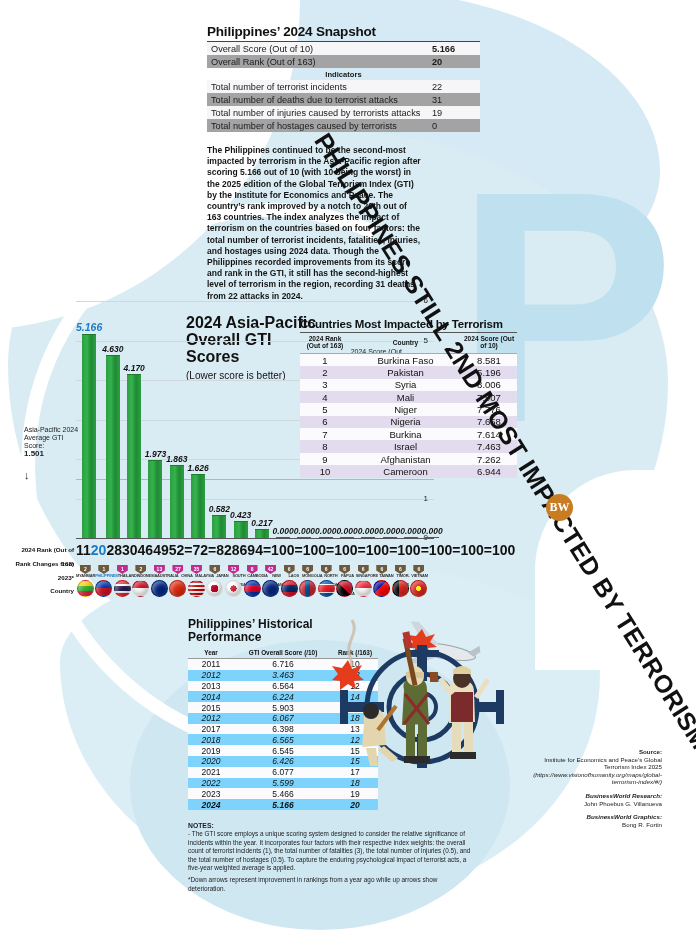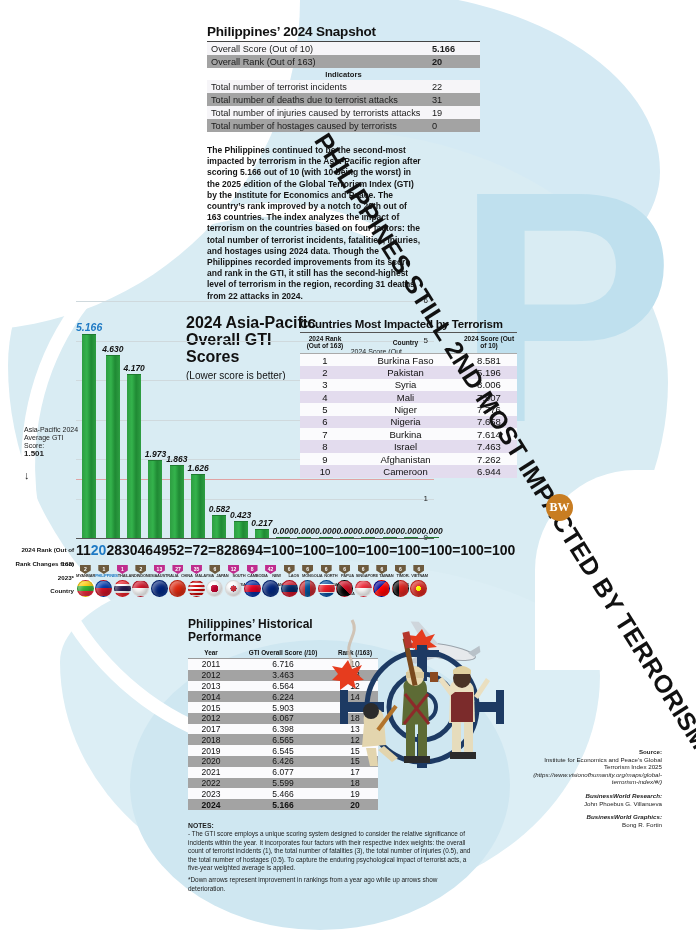--- a/index.html
+++ b/index.html
@@ -147,21 +147,21 @@
   .c-rank { text-align:center; width:50px; }
   .c-name { text-align:center; font-weight:400; }
   .c-score { text-align:center; width:56px; }
 
   
   .htable { position:absolute; left:148px; top:618px; width:190px;margin-left:40px; }
   .htable h3 { font-size:12px; font-weight:700; line-height:13px; color:#111; margin-bottom:3px;}
   table.hist { width:100%; border-collapse:collapse; font-size:8.5px; color:#111; }
   table.hist th { font-size:6.4px; font-weight:700; line-height:7px; padding:2px 1px; border-bottom:1px solid #999;}
   table.hist td { padding:0.4px 2px; text-align:center; }
-  table.hist tr.alt td { background:#a3a3a3; }
+  table.hist tr.alt td { background:#7dd3fc;font-style:italic; }
   table.hist tr.plain td { background:#fbfbfd; }
   table.hist tr.last td { font-weight:700; }
 
   
   .illo { position:absolute; left:330px; top:612px; width:182px; height:160px; }
 
   
   .notes {
     position:absolute; left:188px; top:822px; width:285px;
     font-size:6.4px; line-height:8.4px; color:#1b1b1b;

